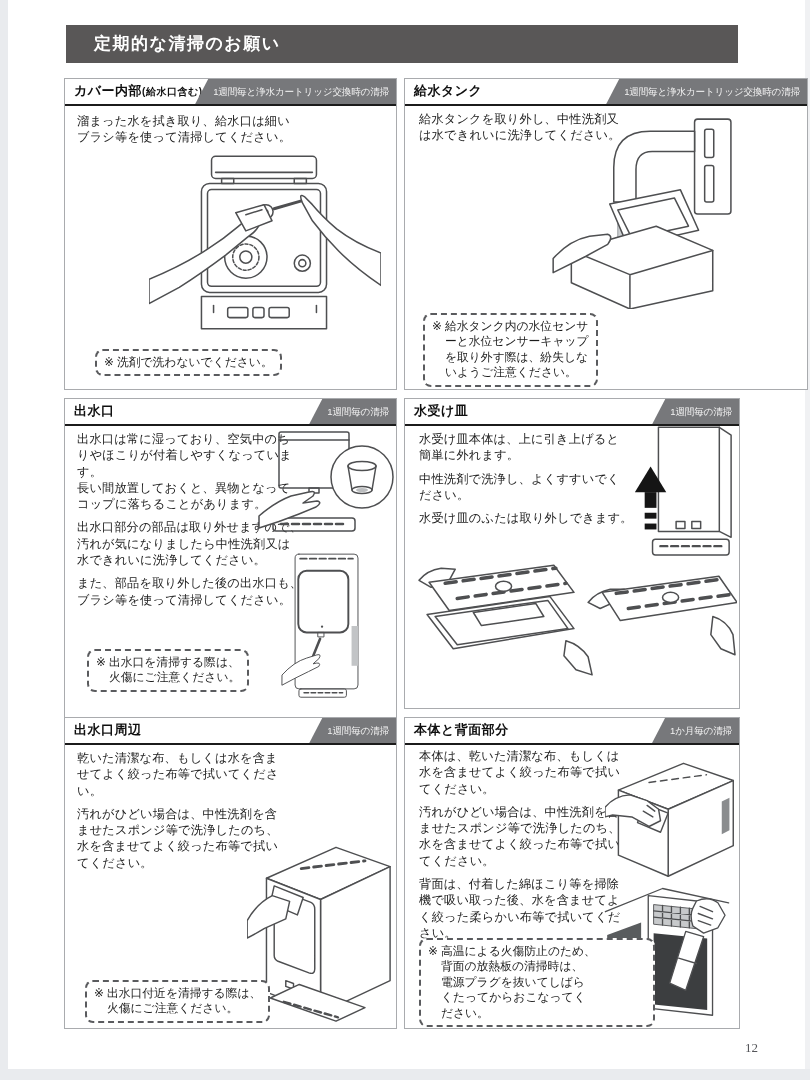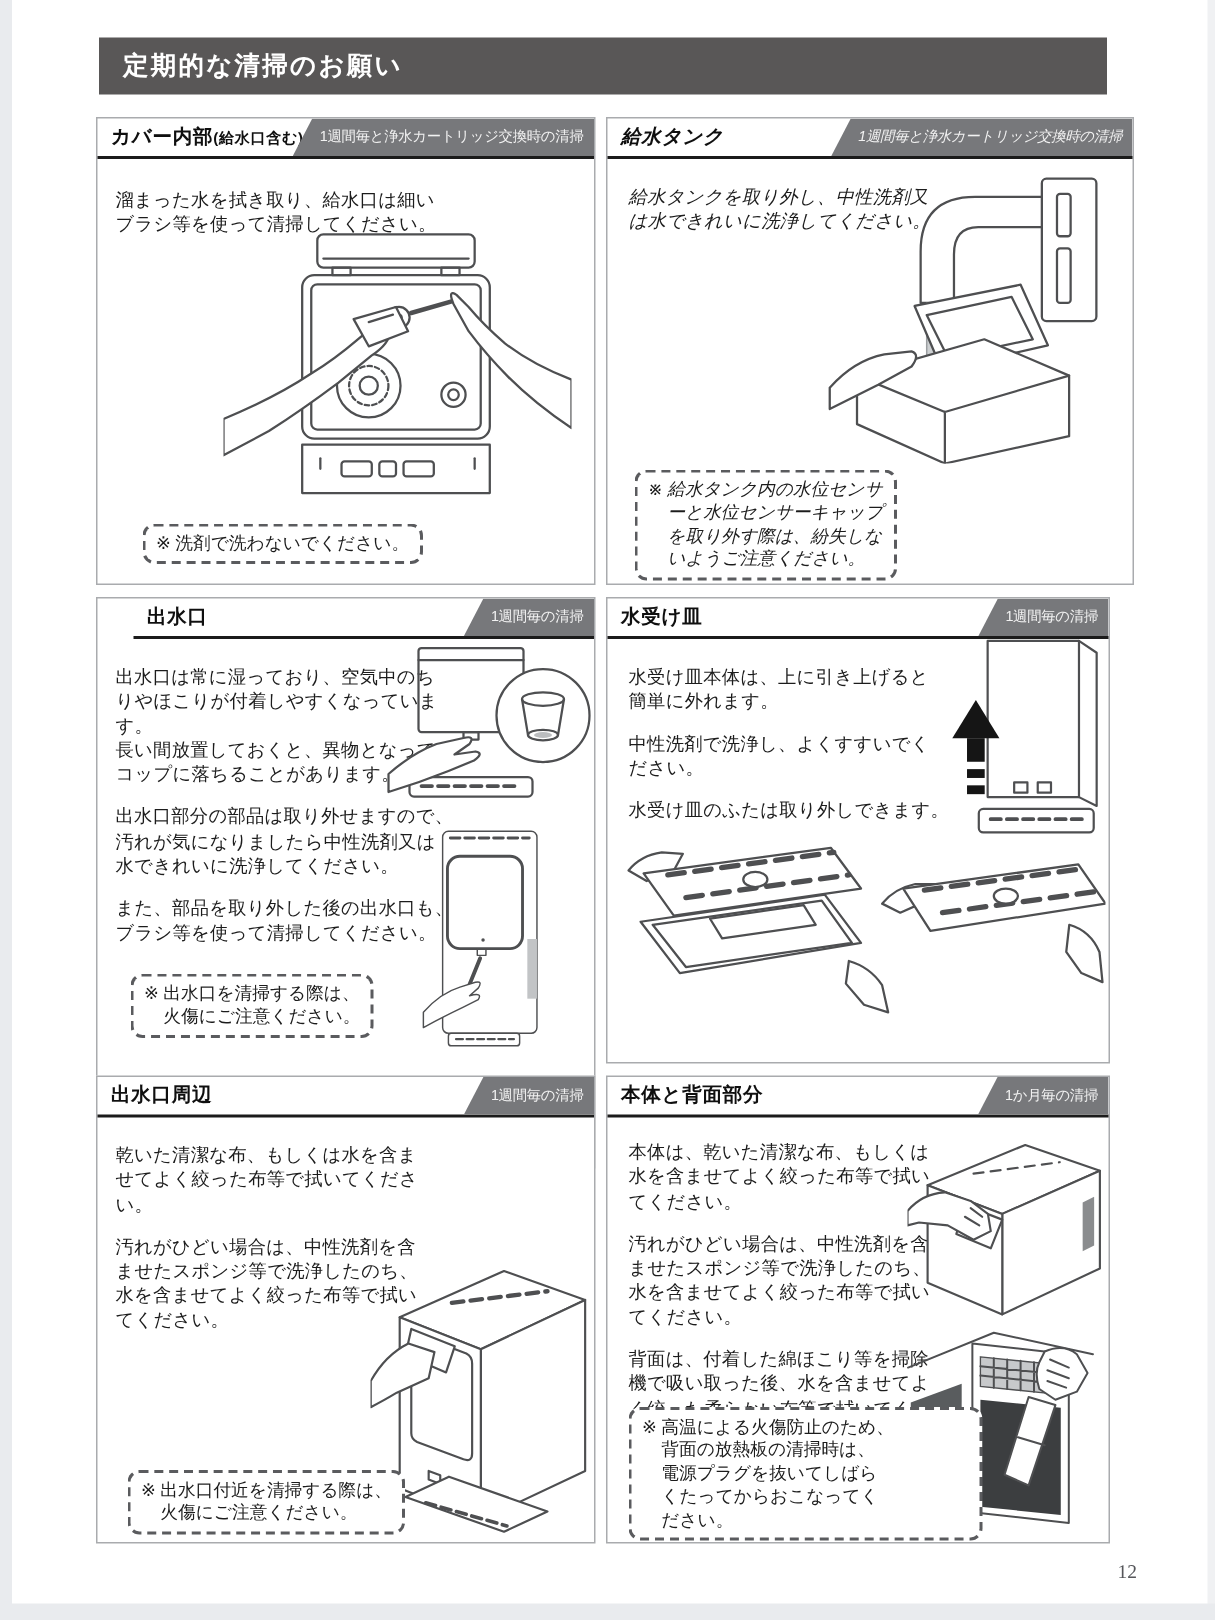--- a/index.html
+++ b/index.html
@@ -4,32 +4,32 @@
 <style>
   html,body{margin:0;padding:0;}
   body{width:810px;height:1080px;position:relative;background:#fff;
        font-family:"Liberation Sans","DejaVu Sans",sans-serif;color:#1c1c1c;overflow:hidden;}
   .edge{position:absolute;background:#e9ebee;}
   .edge.left{left:0;top:0;width:8px;height:1080px;}
   .edge.right{right:0;top:0;width:5px;height:1080px;background:#f0f1f3;}
   .edge.bottom{left:0;bottom:0;width:810px;height:11px;}
   .titlebar{position:absolute;left:66px;top:25px;width:672px;height:38px;
             background:var(--header-bg,#595757);color:#fff;font-weight:bold;
-            font-size:17px;line-height:38px;padding-left:16px;letter-spacing:1.5px;box-sizing:border-box;}
+            font-size:17px;line-height:38px;padding-left:28px;letter-spacing:1.5px;box-sizing:border-box;}
   .section{position:absolute;background:#fff;border:1px solid #a9abae;box-sizing:border-box;}
   .sec-header{position:relative;height:25px;border-bottom:2px solid #1b1b1b;}
   .sec-title{position:absolute;left:9px;top:0;line-height:24px;font-weight:bold;
              font-size:13px;color:#0f0f0f;white-space:nowrap;letter-spacing:0.5px;}
   .sec-title .sub{font-size:10px;}
   .badge{position:absolute;right:0;top:0;height:25px;line-height:26px;
          background:var(--badge-bg,#77787b);color:#f2f2f2;font-size:9.6px;
          letter-spacing:-0.2px;padding:0 7px 0 18px;white-space:nowrap;
          clip-path:polygon(13px 0,100% 0,100% 100%,0 100%);box-sizing:border-box;}
   .body{position:absolute;font-size:12.2px;line-height:16.3px;color:#1c1c1c;letter-spacing:0.2px;}
-  .body p{margin:12px 0 7px;white-space:pre-line;}
+  .body p{margin:0 0 7px;white-space:pre-line;}
   .note{position:absolute;display:flex;gap:3px;border:2px dashed #5a5b5e;border-radius:8px;
         padding:4px 7px;font-size:11.8px;line-height:15.4px;background:#fff;box-sizing:border-box;}
   .note .txt{white-space:pre-line;}
   .illus{position:absolute;}
   .illus svg{display:block;width:100%;height:100%;}
   .ln{fill:none;stroke:#4e4f51;stroke-width:1.5;stroke-linejoin:round;stroke-linecap:round;}
   .fw{fill:#fff;stroke:#4e4f51;stroke-width:1.5;stroke-linejoin:round;stroke-linecap:round;}
   .pagenum{position:absolute;left:718px;top:1040px;width:40px;text-align:right;
            font-size:13px;color:#55565a;font-family:Liberation Serif, serif;}
 </style>
@@ -80,21 +80,21 @@
       <line class="ln" x1="96" y1="60" x2="112" y2="55"></line>
       <path class="fw" d="M230 98 Q204 88 186 74 Q172 62 162 50 L154 42 Q148 38 152 48 L162 66 Q174 82 188 96 Q206 114 230 130 Z"></path>
     </svg>
   </div>
   <div class="note" style="left:30px;top:270px;">
     <span>※</span>
     <div class="txt">洗剤で洗わないでください。</div>
   </div>
 </div>
 
-<div class="section" style="left:404px;top:78px;width:352px;height:312px;font-style:italic;">
+<div class="section" style="left:404px;top:78px;width:404px;height:312px;">
   <div class="sec-header">
     <div class="sec-title"><span>給水タンク</span><span class="sub"></span></div>
     <div class="badge">1週間毎と浄水カートリッジ交換時の清掃</div>
   </div>
   <div class="body" style="left:14px;top:32px;width:250px;">
       <p>給水タンクを取り外し、中性洗剤又
 は水できれいに洗浄してください。</p>
     </div>
   <div class="illus" style="left:132px;top:28px;width:202px;height:202px;">
     <svg viewBox="0 0 200 200">
@@ -114,21 +114,21 @@
   </div>
   <div class="note" style="left:18px;top:234px;">
     <span>※</span>
     <div class="txt">給水タンク内の水位センサ
 ーと水位センサーキャップ
 を取り外す際は、紛失しな
 いようご注意ください。</div>
   </div>
 </div>
 
-<div class="section" style="left:64px;top:398px;width:333px;height:381px;padding-left:24px;">
+<div class="section" style="left:64px;top:398px;width:333px;height:381px;">
   <div class="sec-header">
     <div class="sec-title"><span>出水口</span><span class="sub"></span></div>
     <div class="badge">1週間毎の清掃</div>
   </div>
   <div class="body" style="left:12px;top:32px;width:245px;">
       <p>出水口は常に湿っており、空気中のち
 りやほこりが付着しやすくなっていま
 す。
 長い間放置しておくと、異物となって
 コップに落ちることがあります。</p>

